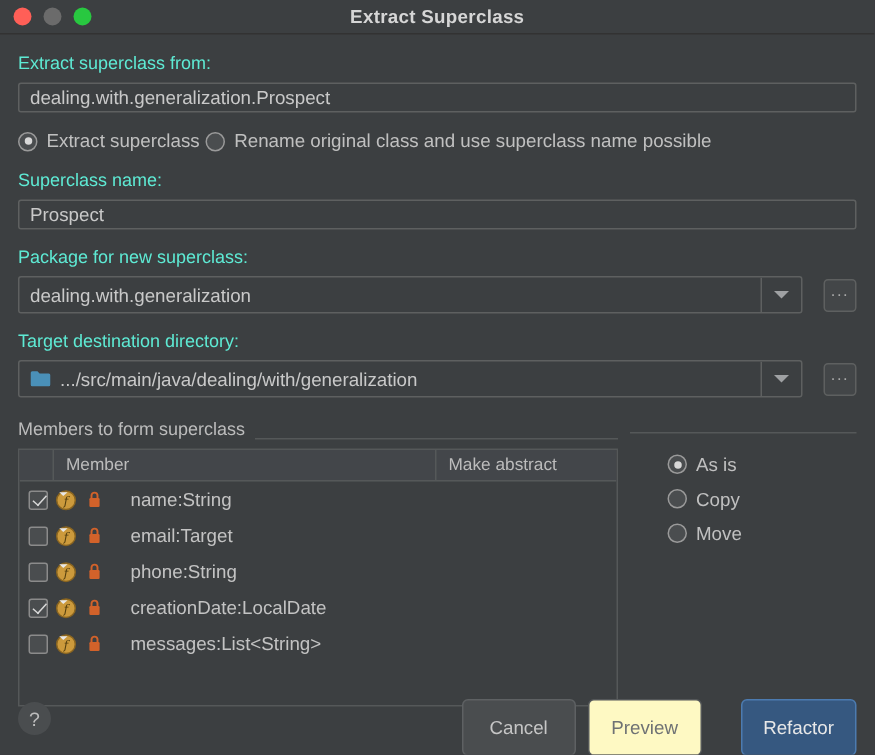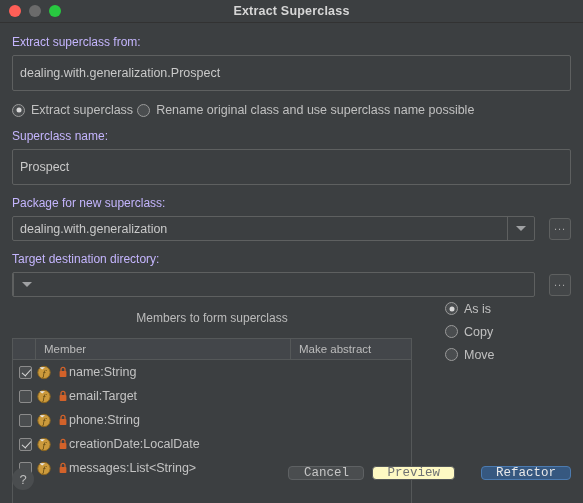--- a/index.html
+++ b/index.html
@@ -63,29 +63,29 @@
   }
 
   
   #content {
     position: relative;
     padding: 0 12px;
   }
 
   .field-label {
     font-size: 12px;
-    color: #c4b5fd;
+    color: #5eead4;
     margin: 0;
     line-height: 14px;
   }
 
   .text-input {
     box-sizing: border-box;
     width: 100%;
-    height: 36px;
+    height: 20px;
     background: #3c3f41;
     border: 1px solid #5e6060;
     border-radius: 2px;
     color: #c9c9c9;
     font-size: 12.5px;
     font-family: "Liberation Sans", sans-serif;
     padding: 0 7px;
     line-height: 22px;
     outline: none;
     display: flex;
@@ -193,23 +193,22 @@
   .folder-icon {
     width: 14px;
     height: 11px;
     flex: none;
     display: block;
   }
 
   
   .group-header {
     display: flex;
-    align-items: center;
+    align-items: flex-end;
     gap: 7px;
-    flex-direction: column;
   }
   .group-title {
     font-size: 12px;
     color: #bcbcbc;
     white-space: nowrap;
   }
   .group-line {
     flex: 1;
     height: 1px;
     background: #555859;
@@ -291,20 +290,21 @@
     flex: none;
     margin-left: 4px;
   }
   .icon-lock {
     width: 12px;
     height: 12px;
     flex: none;
     margin-left: 5px;
   }
   .member-name {
+    margin-left: 18px;
     font-size: 12.5px;
     color: #c3c3c3;
     white-space: nowrap;
   }
 
   
   #javadoc-panel {
     position: absolute;
     left: 420px;
     top: 288px;
@@ -341,29 +341,29 @@
   }
   .btn-group {
     position: absolute;
     right: 12px;
     top: 6px;
     display: flex;
     gap: 8px;
   }
   .btn {
     box-sizing: border-box;
-    height: 14px;
+    height: 38px;
     min-width: 76px;
     padding: 0 14px;
     border-radius: 4px;
     border: 1px solid #5e6163;
     background: #4a4d4f;
     color: #c6c6c6;
     font-size: 12.5px;
-    font-family: Liberation Mono, monospace;
+    font-family: Liberation Sans, sans-serif;
     display: flex;
     align-items: center;
     justify-content: center;
     white-space: nowrap;
   }
   .btn.disabled {
     background: #fef9c3;
     color: #6f7274;
     border-color: #545759;
   }
@@ -423,20 +423,26 @@
         </span>
       </div>
       <div class="browse-btn">...</div>
     </div>
 
     <div style="height:11px"></div>
     <div class="field-label">Target destination directory:</div>
     <div style="height:6px"></div>
     <div class="combo-row">
       <div class="combo">
+        <span class="combo-text">
+          <svg class="folder-icon" viewBox="0 0 14 11">
+            <path d="M0.5 1.5 A1 1 0 0 1 1.5 0.5 H5 L6.4 2 H12.5 A1 1 0 0 1 13.5 3 V9.5 A1 1 0 0 1 12.5 10.5 H1.5 A1 1 0 0 1 0.5 9.5 Z" fill="#4a90b8"></path>
+          </svg>
+          <span>.../src/main/java/dealing/with/generalization</span>
+        </span>
         <span class="combo-arrow">
           <span class="arrow-glyph"></span>
         </span>
       </div>
       <div class="browse-btn">...</div>
     </div>
 
     <div style="height:14px"></div>
     <div class="group-header" style="width:400px">
       <span class="group-title">Members to form superclass</span>

